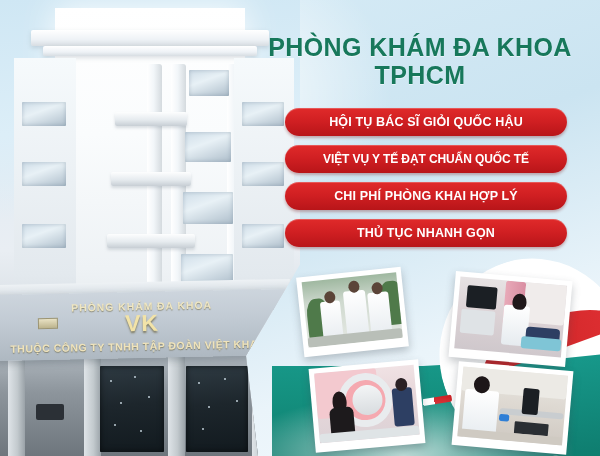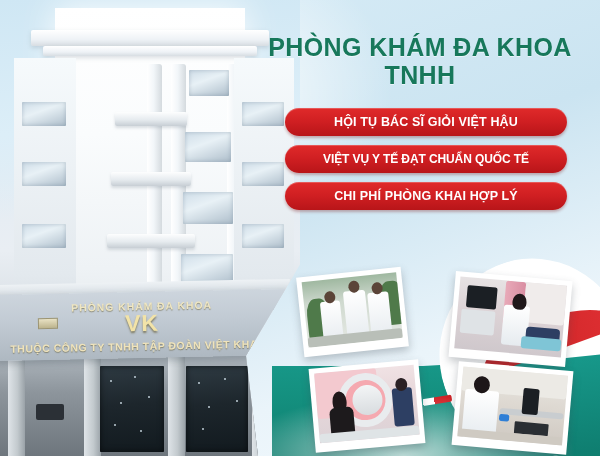--- a/index.html
+++ b/index.html
@@ -275,27 +275,28 @@
     <div class="sign">
       <div class="plaque"></div>
       <div class="ln1">PHÒNG KHÁM ĐA KHOA</div>
       <div class="vk">VK</div>
       <div class="ln3">THUỘC CÔNG TY TNHH TẬP ĐOÀN VIỆT KHANG</div>
     </div>
   </div>
 
   <div class="headline">
     <div>PHÒNG KHÁM ĐA KHOA</div>
-    <div>TNHH</div>
+    <div>TPHCM</div>
   </div>
 
   <div class="badges">
-    <div class="badge">HỘI TỤ BÁC SĨ GIỎI VIỆT HẬU</div>
+    <div class="badge">HỘI TỤ BÁC SĨ GIỎI QUỐC HẬU</div>
     <div class="badge b2">VIỆT VỤ Y TẾ ĐẠT CHUẨN QUỐC TẾ</div>
     <div class="badge">CHI PHÍ PHÒNG KHAI HỢP LÝ</div>
+    <div class="badge">THỦ TỤC NHANH GỌN</div>
   </div>
 
   <div class="teal"></div>
   <div class="swoosh-white"></div>
   <div class="swoosh-green"></div>
   <div class="swoosh-red"></div>
   <div class="mini-stripe"></div>
   <div class="teal-mist"></div>
 
   <div class="photo ph1">

